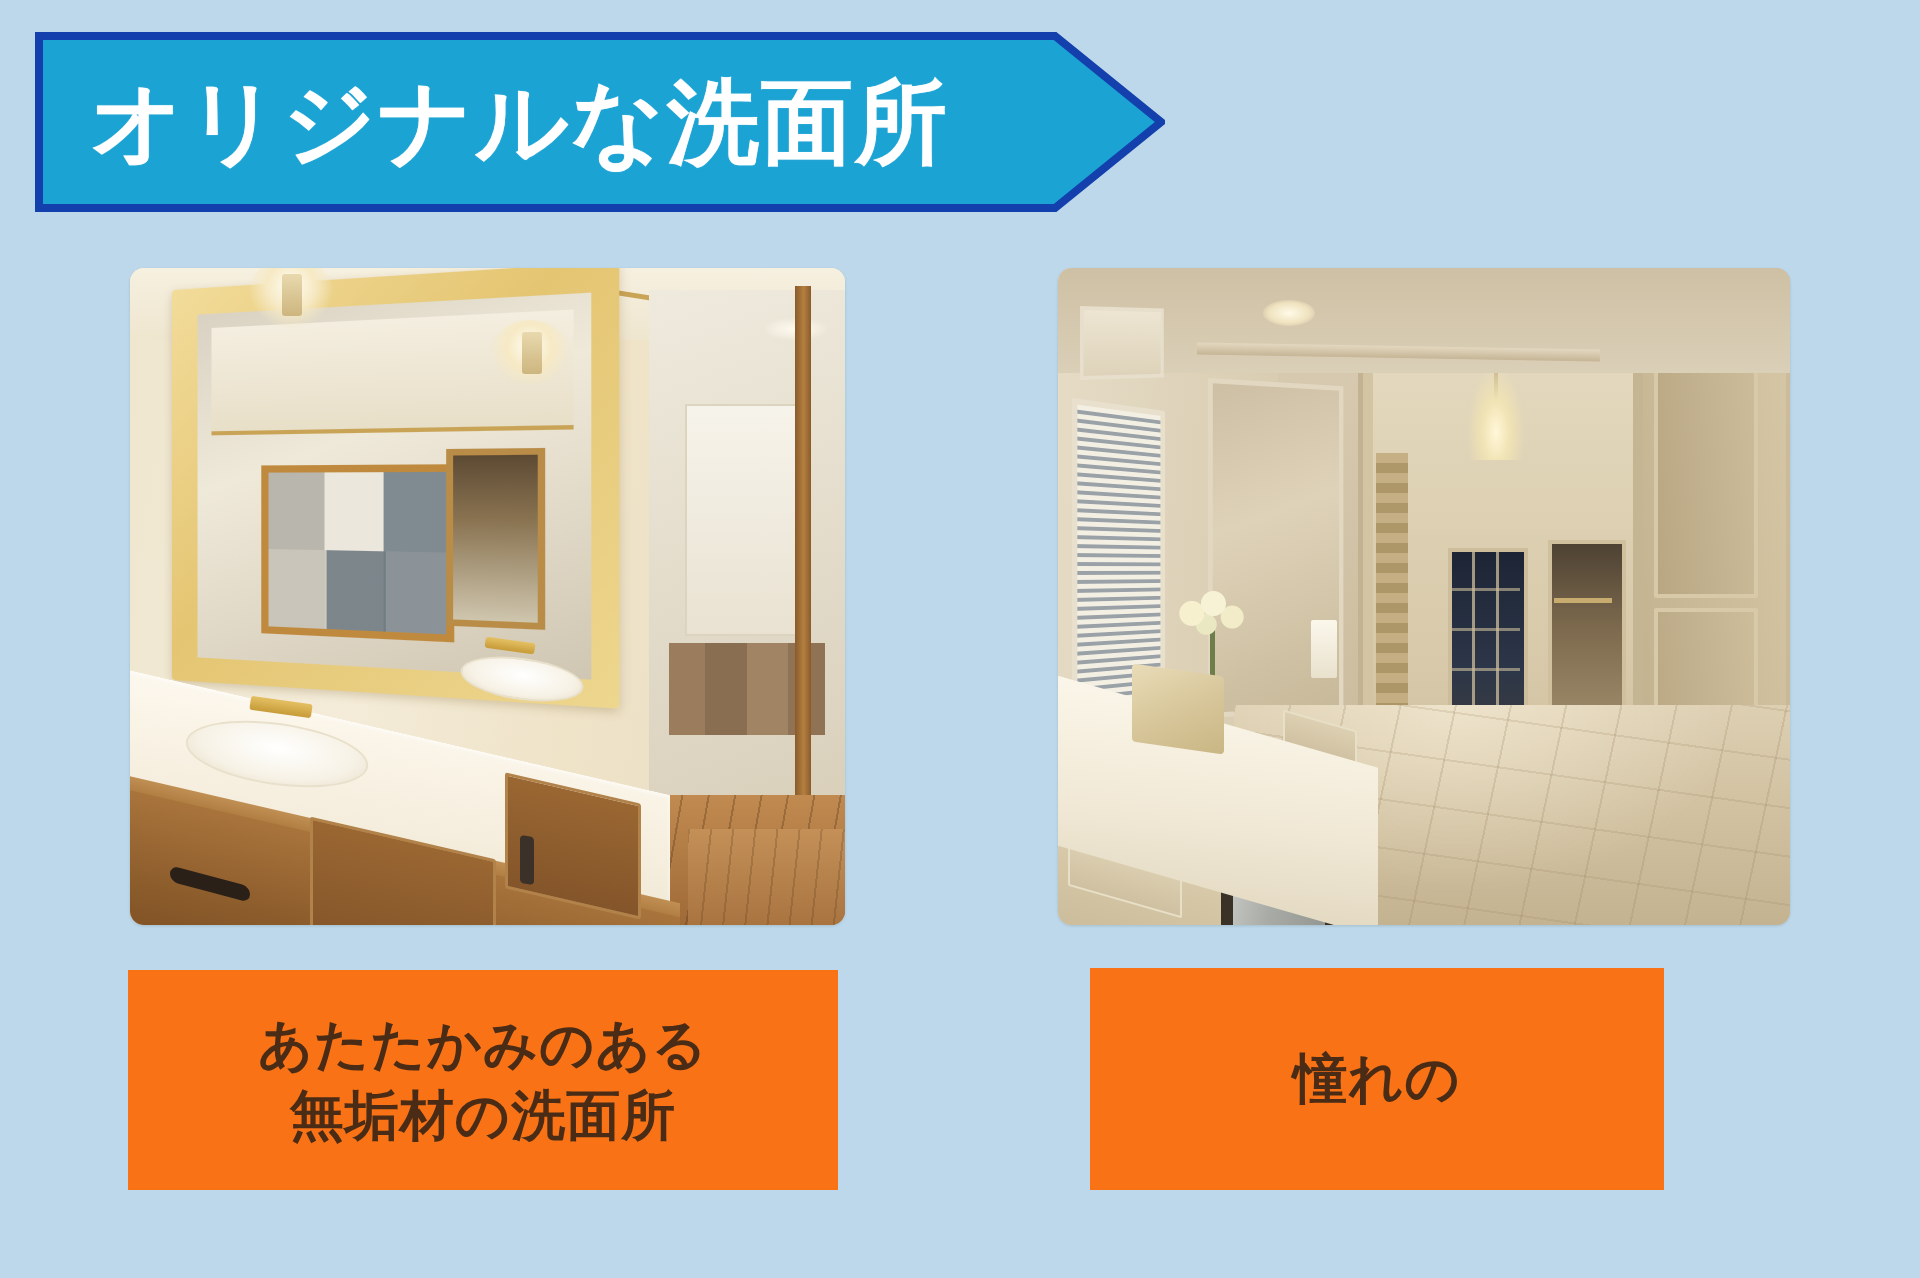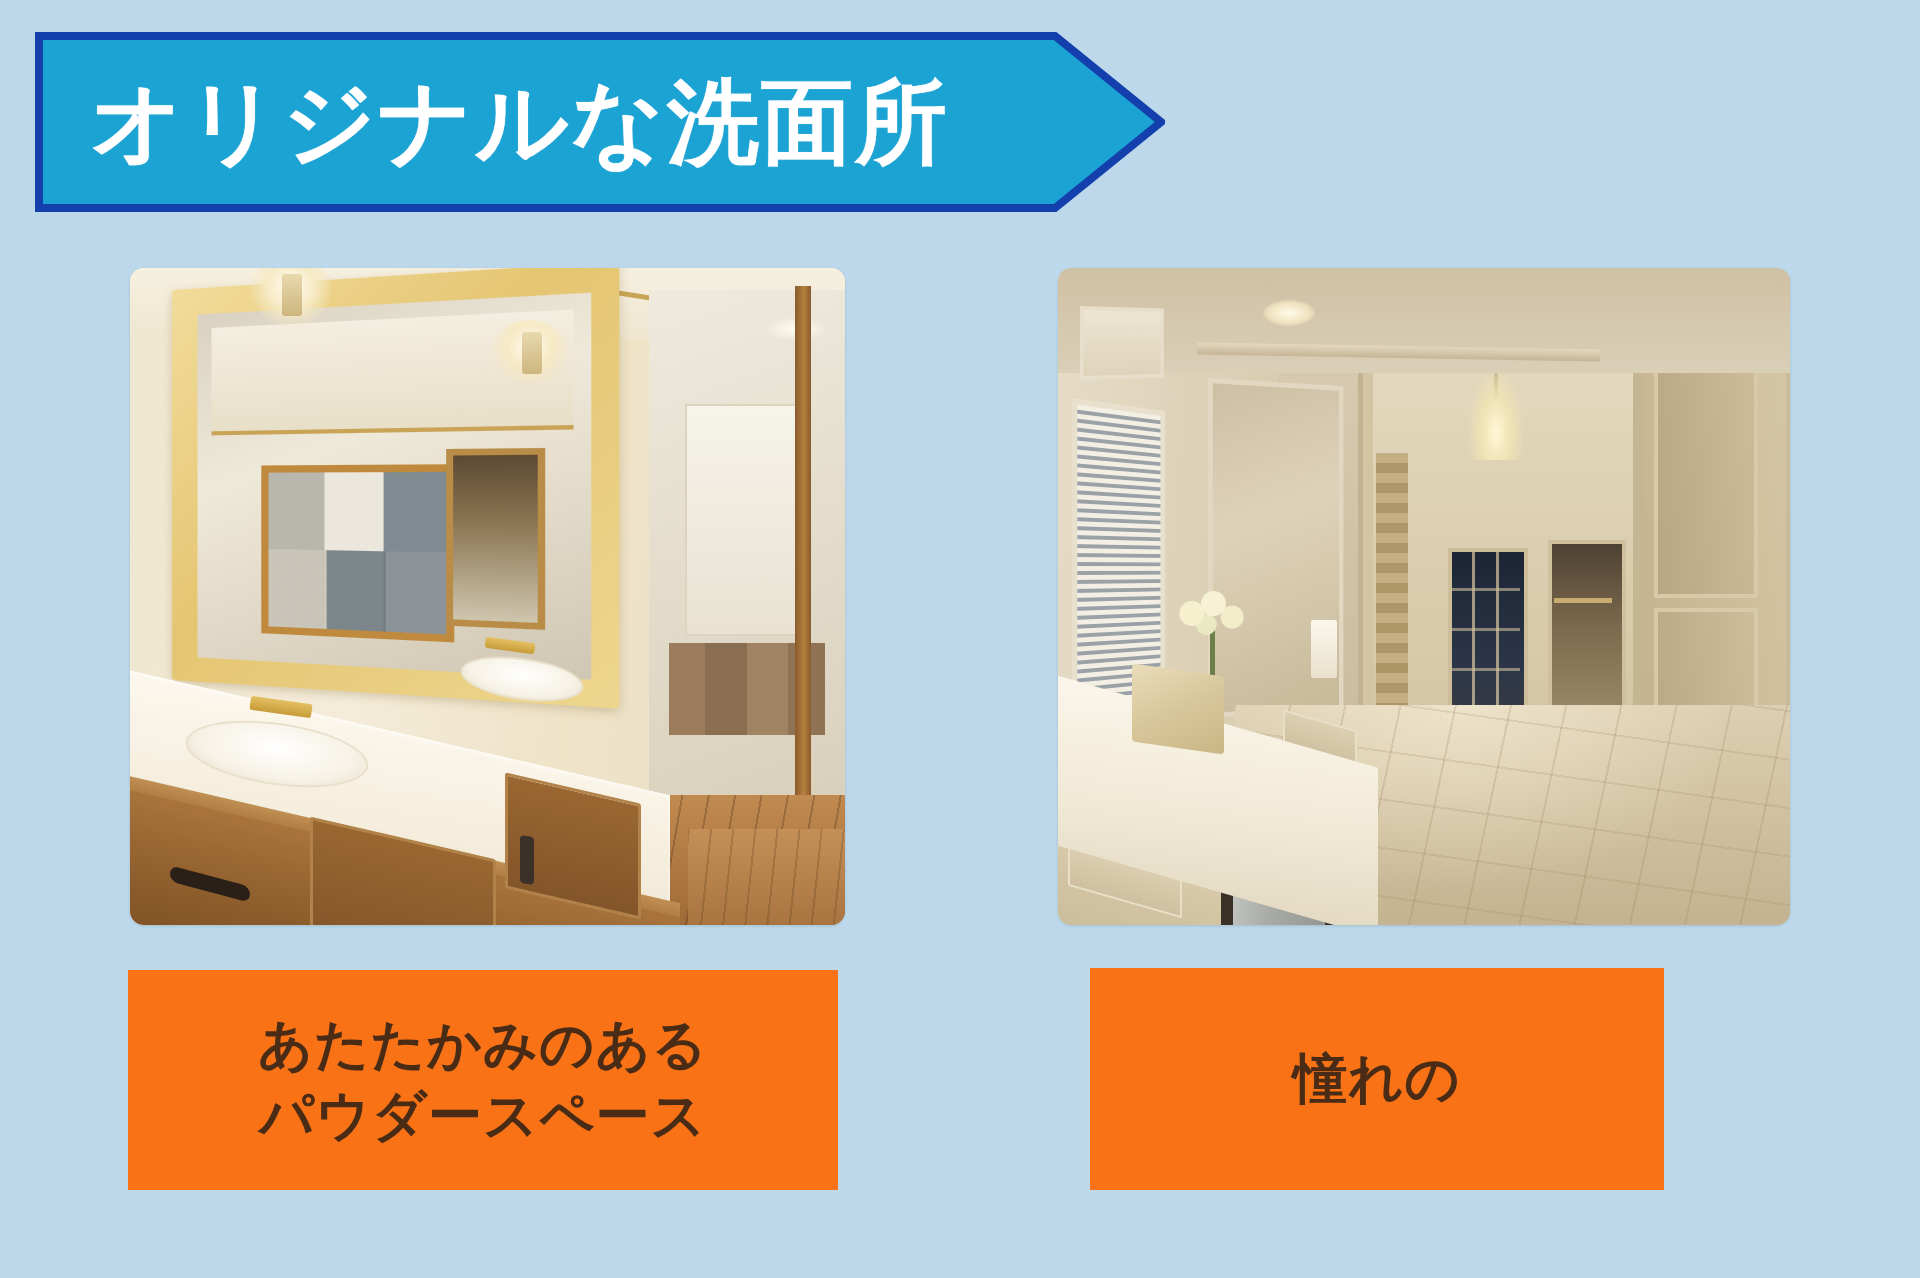--- a/index.html
+++ b/index.html
@@ -654,20 +654,20 @@
       <div class="r-vanity-top"></div>
       <div class="r-towelroll"></div>
       <div class="r-flowers-stem"></div>
       <div class="r-flowers"></div>
       <div class="r-tissue"></div>
     </div>
   </div>
 
   <div class="caption caption-left">
     <div class="caption-line">あたたかみのある</div>
-    <div class="caption-line">パウダースペース</div>
+    <div class="caption-line">無垢材の洗面所</div>
   </div>
 
   <div class="caption caption-right">
     <div class="caption-line">憧れの</div>
   </div>
 
 </div>
 
 </body></html>

